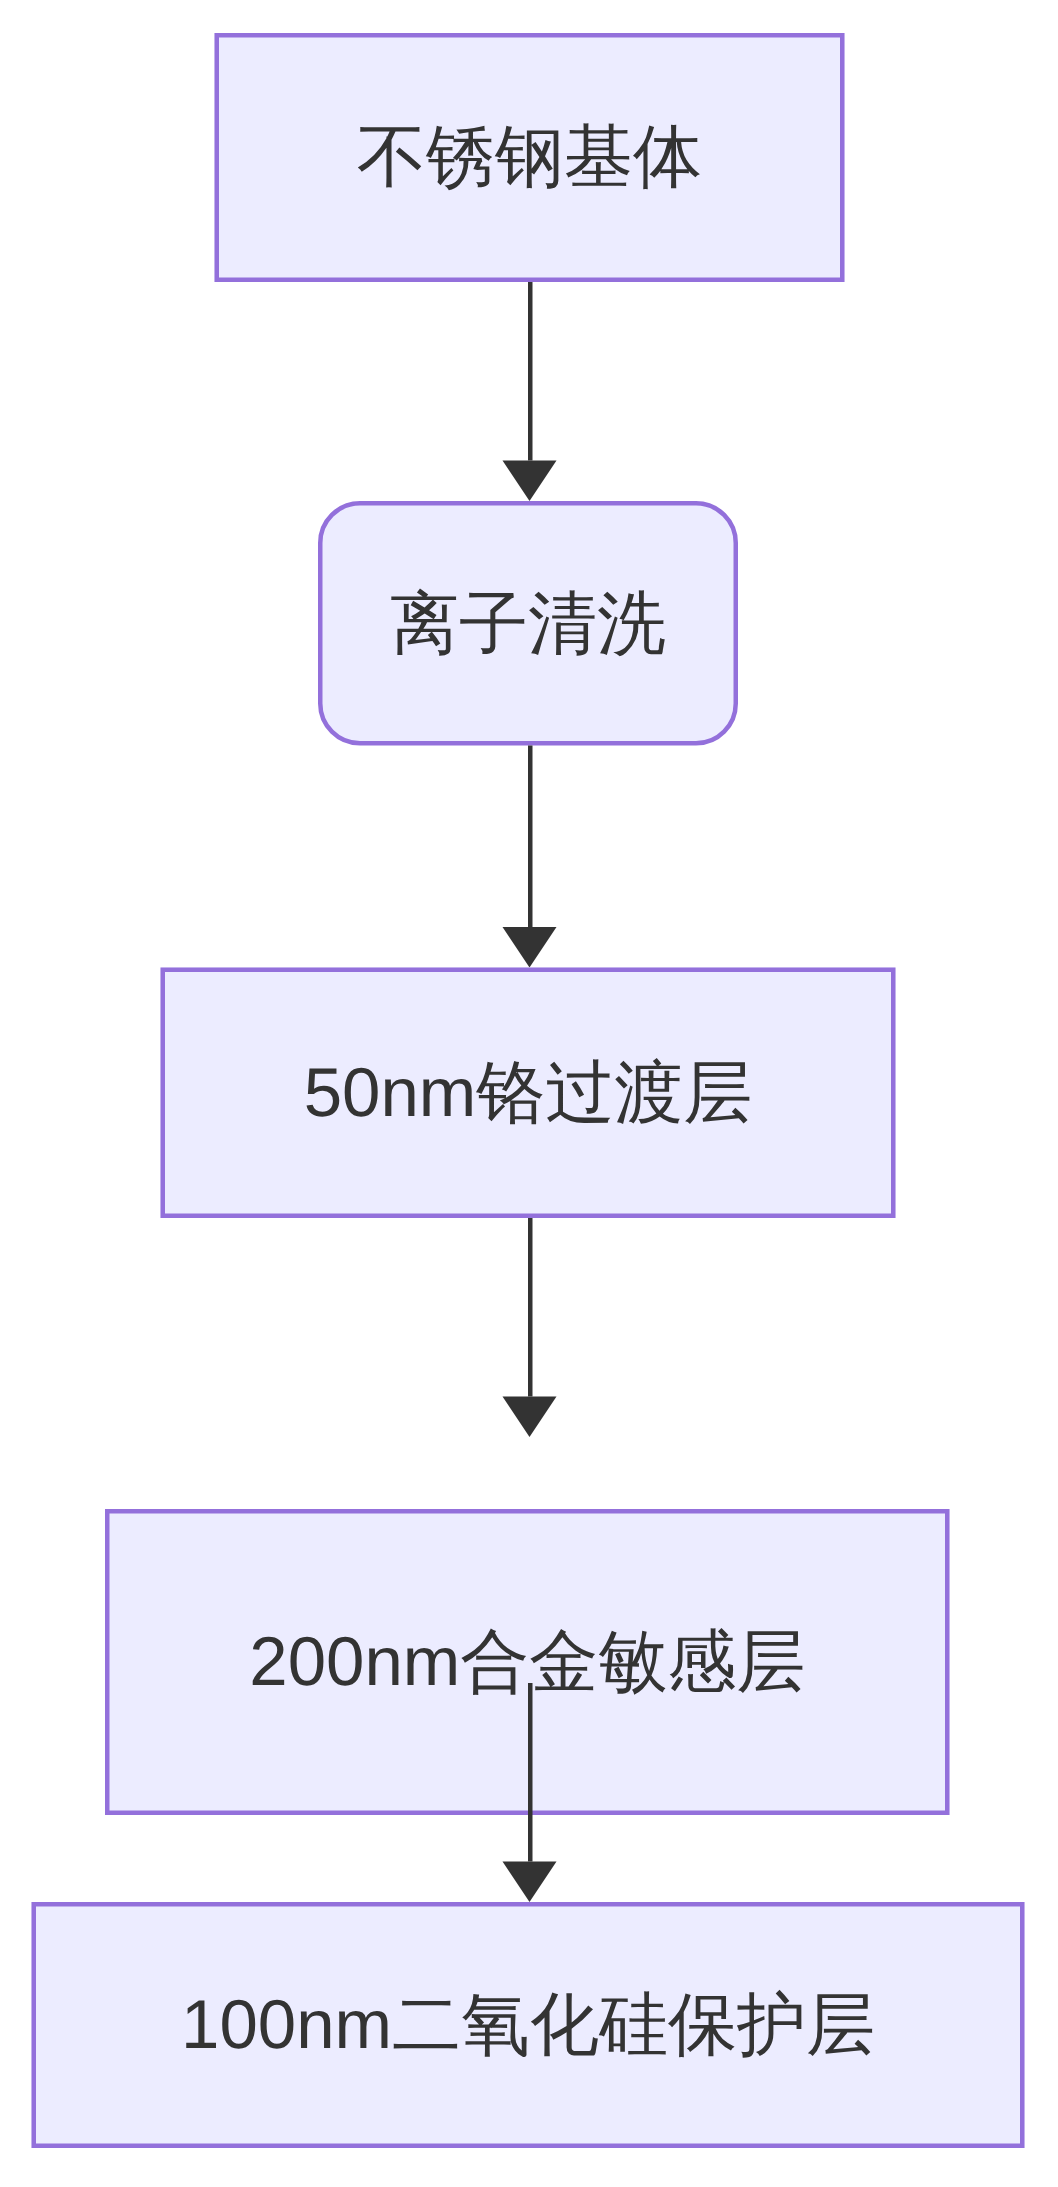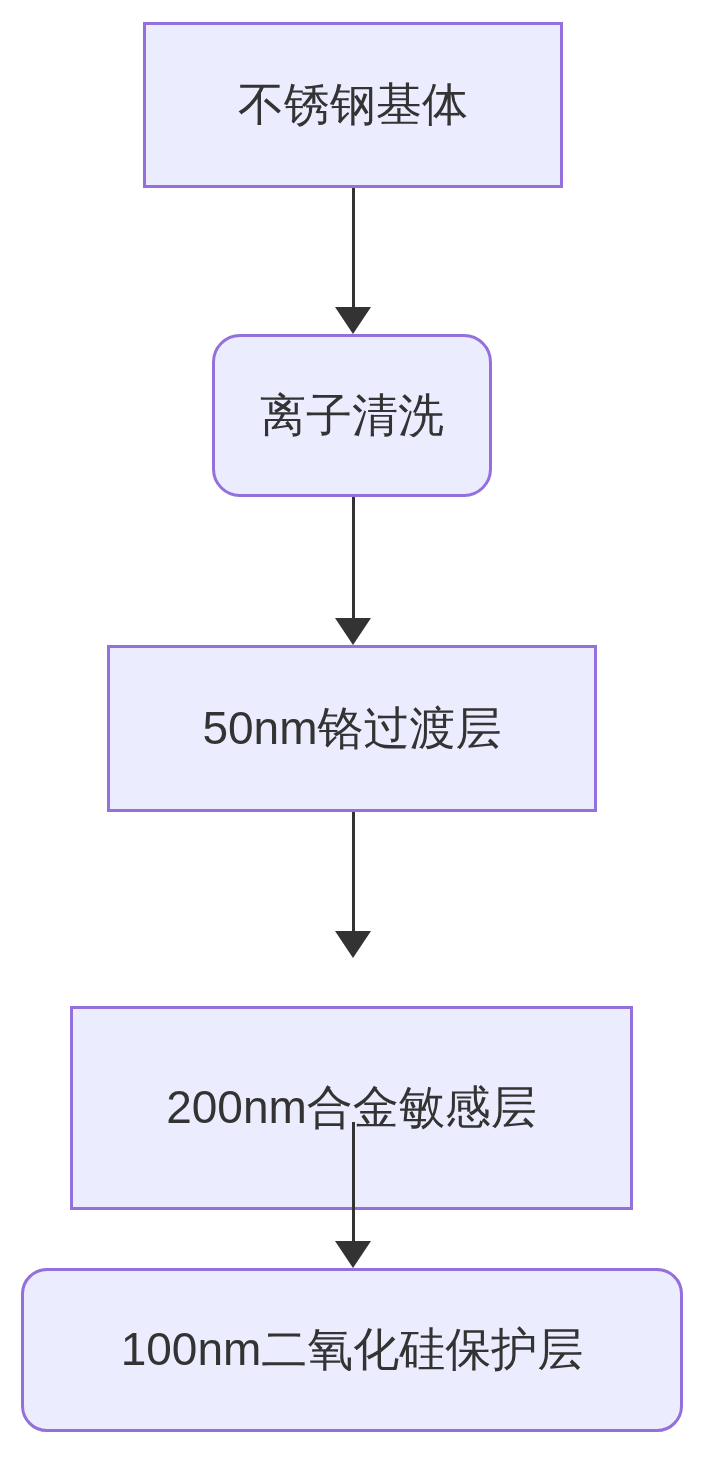--- a/index.html
+++ b/index.html
@@ -26,21 +26,21 @@
     color: var(--text, #333333);
     font-size: 46px;
     line-height: 1.2;
     text-align: center;
     white-space: nowrap;
   }
   .n1 { left: 143px; top: 22px;   width: 420px; height: 166px; }
   .n2 { left: 212px; top: 334px;  width: 280px; height: 163px; border-radius: 28px; }
   .n3 { left: 107px; top: 645px;  width: 490px; height: 167px; text-align: center; }
   .n4 { left: 70px;  top: 958px;  width: 563px; height: 204px; margin-top: 48px; }
-  .n5 { left: 21px;  top: 1268px; width: 662px; height: 164px; border-radius: 26px; }
+  .n5 { left: 21px;  top: 1268px; width: 662px; height: 164px; }
 
   .connector {
     position: absolute;
     left: 335px;
     width: 36px;
     display: flex;
     flex-direction: column;
     align-items: center;
   }
   .c1 { top: 188px;  height: 146px; }

